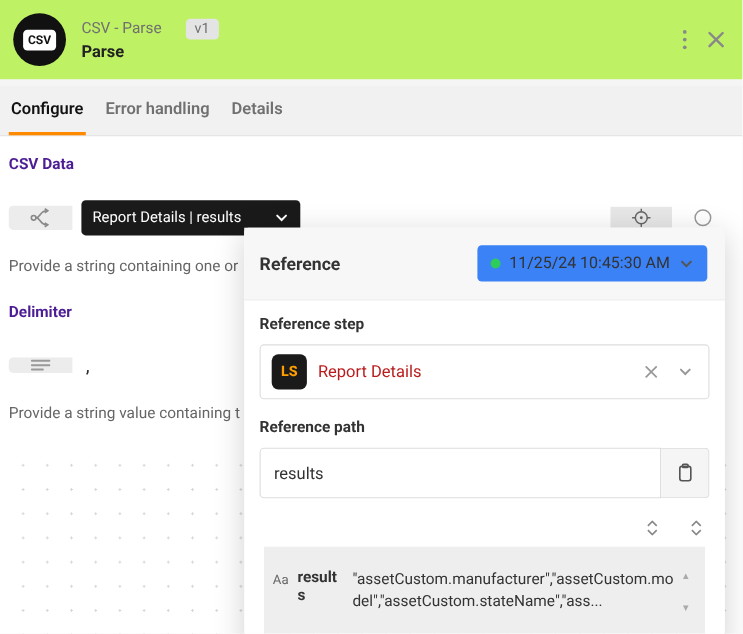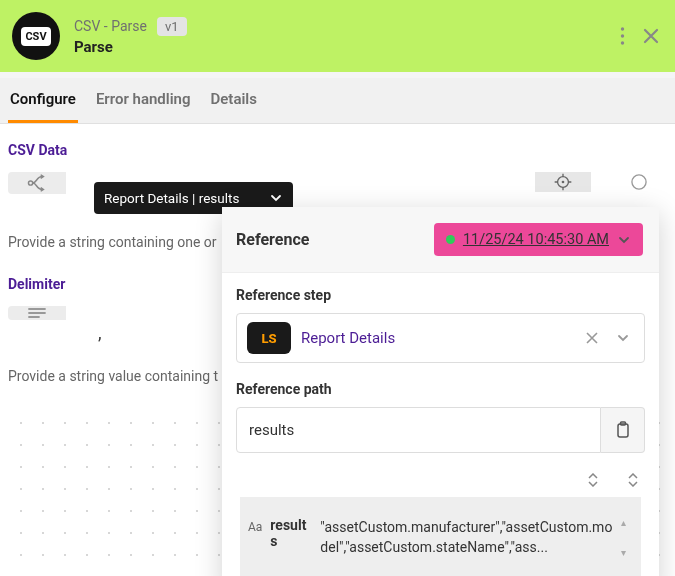--- a/index.html
+++ b/index.html
@@ -31,21 +31,21 @@
 }
 .csv-badge {
   background: #fff;
   border-radius: 4px;
   font-size: 11px;
   font-weight: 700;
   color: #111;
   padding: 3px 4px;
 }
 .header-titles { flex: 1; }
-.header-title-row { display: flex; align-items: center; gap: 10px; }
+.header-title-row { display: flex; align-items: center; gap: 22px; }
 .header-title {
   font-size: 14px;
   color: #707070;
 }
 .version-chip {
   background: #e4e4e4;
   border-radius: 4px;
   padding: 2px 8px;
   font-size: 13px;
   color: #707070;
@@ -97,23 +97,22 @@
 }
 
 .field-label {
   font-size: 14px;
   font-weight: 700;
   color: #4c1d95;
   margin-bottom: 14px;
 }
 .field-row {
   display: flex;
-  align-items: flex-start;
+  align-items: center;
   margin-bottom: 10px;
-  gap: 20px;
 }
 .field-left {
   width: 58px;
   background: #ececec;
   display: flex;
   align-items: center;
   justify-content: center;
   color: #888;
   border-radius: 4px 0 0 4px;
 }
@@ -202,26 +201,25 @@
 .pop-title {
   font-size: 16px;
   font-weight: 700;
   color: #333;
   flex: 1;
 }
 .timestamp-pill {
   display: flex;
   align-items: center;
   gap: 8px;
-  background: #ec4899;
+  background: #3b82f6;
   border-radius: 4px;
   padding: 8px 12px;
   font-size: 14.5px;
   color: #333;
-  text-decoration: underline;
 }
 .status-dot {
   width: 9px;
   height: 9px;
   background: #2ecc5a;
   border-radius: 50%;
 }
 .pop-body {
   padding: 14px 14px 6px 14px;
 }
@@ -234,35 +232,35 @@
 .ref-step {
   display: flex;
   align-items: center;
   border: 1px solid #ddd;
   border-radius: 4px;
   padding: 8px 10px;
   gap: 10px;
   margin-bottom: 18px;
 }
 .step-logo {
-  width: 44px;
+  width: 32px;
   height: 32px;
   border-radius: 6px;
   background: #1a1a1a;
   color: #ff9d00;
   display: flex;
   align-items: center;
   justify-content: center;
   font-weight: 800;
   font-size: 13px;
 }
 .step-name {
   flex: 1;
   font-size: 15px;
-  color: #4c1d95;
+  color: #b91c1c;
 }
 .step-x, .step-chev { color: #999; padding: 0 4px; cursor: pointer; }
 
 .path-row {
   display: flex;
   gap: 0;
   margin-bottom: 18px;
 }
 .path-input {
   flex: 1;

